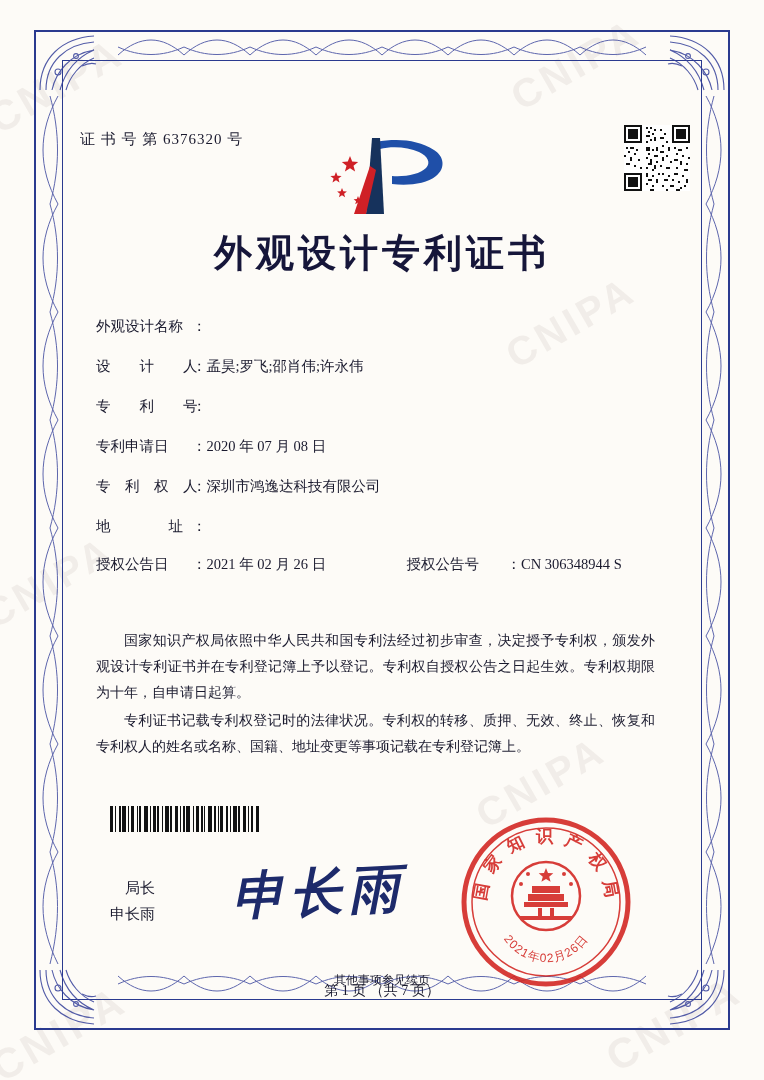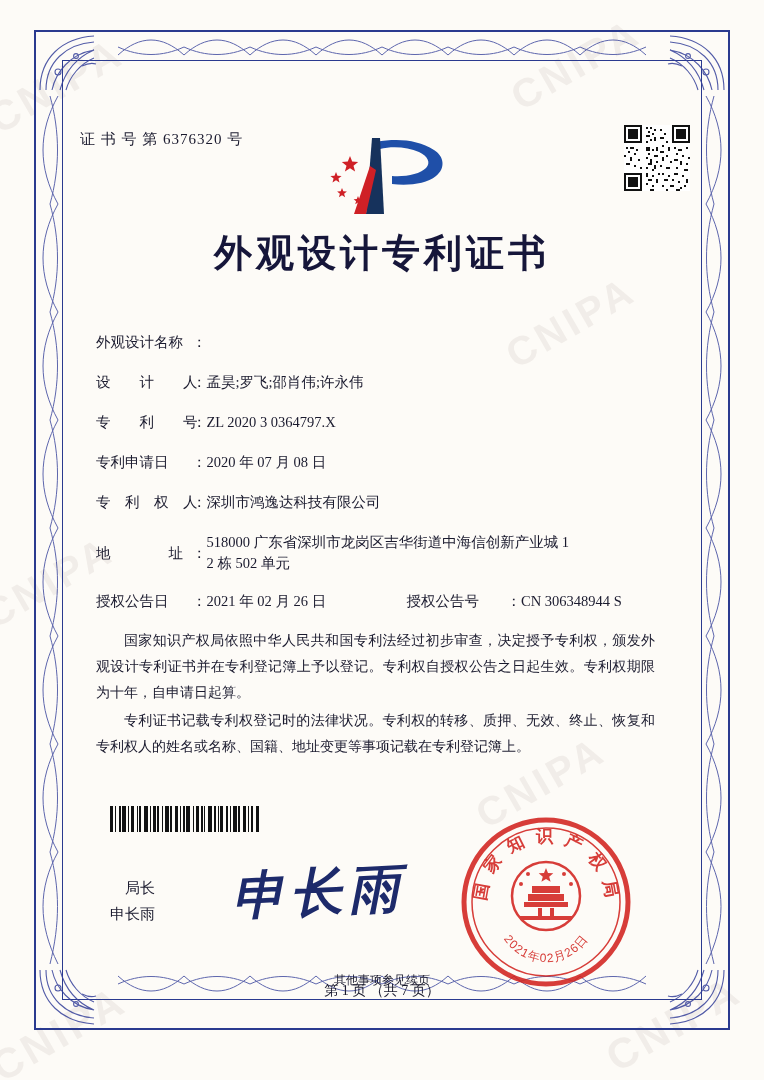--- a/index.html
+++ b/index.html
@@ -110,23 +110,22 @@
   
   .fields {
     position: absolute;
     left: 96px; top: 316px;
     width: 572px;
     font-size: 14.5px;
     line-height: 1.45;
   }
   .row {
     display: flex;
-    align-items: center;
+    align-items: flex-end;
     margin-bottom: 19px;
-    margin-top: 16px;
   }
   .row .label {
     width: 96px;
     flex: 0 0 96px;
     letter-spacing: 0px;
     white-space: nowrap;
   }
   .row .label.spread {
     display: flex;
     justify-content: space-between;
@@ -422,42 +421,37 @@
 
     <div class="row">
       <span class="label spread">设　　计　　人</span>
       <span class="colon">：</span>
       <span class="value">孟昊;罗飞;邵肖伟;许永伟</span>
     </div>
 
     <div class="row">
       <span class="label spread">专　　利　　号</span>
       <span class="colon">：</span>
-      <span class="value">ZL 2020 3 0364797.X</span>
     </div>
 
     <div class="row">
       <span class="label">专利申请日</span>
       <span class="colon">：</span>
       <span class="value">2020 年 07 月 08 日</span>
     </div>
 
     <div class="row">
       <span class="label spread">专　利　权　人</span>
       <span class="colon">：</span>
       <span class="value">深圳市鸿逸达科技有限公司</span>
     </div>
 
     <div class="row tight">
       <span class="label spread">地　　　　址</span>
       <span class="colon">：</span>
-      <span class="value">
-        <span>518000 广东省深圳市龙岗区吉华街道中海信创新产业城 1</span>
-        <span class="second-line">2 栋 502 单元</span>
-      </span>
     </div>
 
     <div class="row dual">
       <span class="label">授权公告日</span>
       <span class="colon">：</span>
       <span class="value">2021 年 02 月 26 日</span>
       <span class="label2">授权公告号</span>
       <span class="colon">：</span>
       <span class="value2">CN 306348944 S</span>
     </div>

